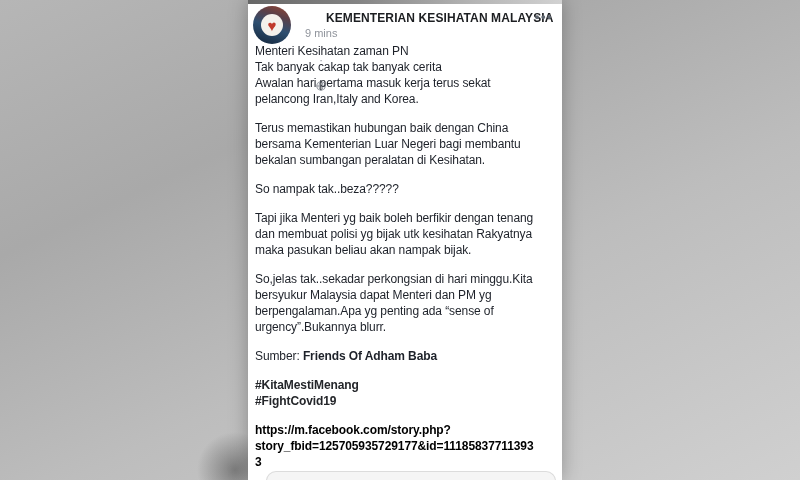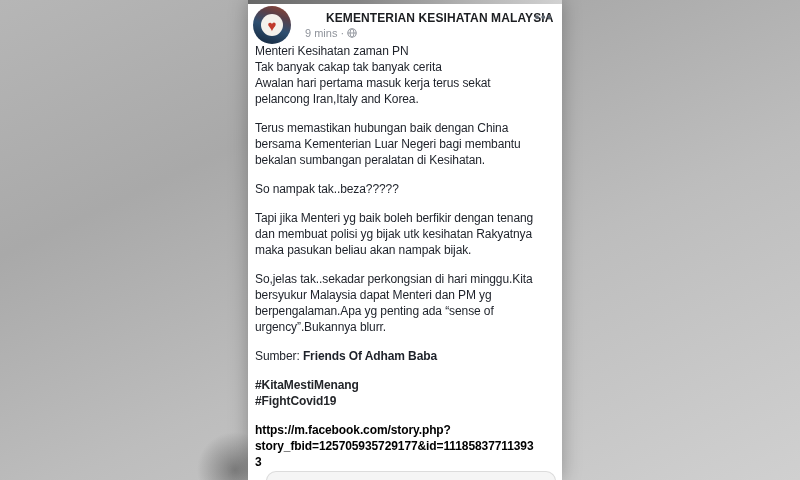--- a/index.html
+++ b/index.html
@@ -41,21 +41,21 @@
   .avatar-heart { color: #c0392b; font-size: 15px; line-height: 1; transform: translateY(-0.5px); }
 
   .author {
     position: absolute; left: 57px; top: 6px;
     font-size: 12px; font-weight: bold; color: #1c1e21; letter-spacing: 0.1px;
     white-space: nowrap; cursor: pointer; padding-left: 21px;
   }
   .meta-row {
     position: absolute; left: 57px; top: 22px;
     font-size: 11px; color: #90949c;
-    display: flex; align-items: center; gap: 3px; cursor: pointer;
+    display: flex; align-items: center; gap: 15px; cursor: pointer; flex-direction: column;
   }
   .globe { display: inline-block; width: 10px; height: 10px; }
   .globe svg { display: block; }
 
   .menu-button {
     position: absolute; right: 9px; top: 5px;
     color: #606770; font-size: 13px; font-weight: bold; letter-spacing: 1.5px;
     cursor: pointer; line-height: 1;
   }
 

